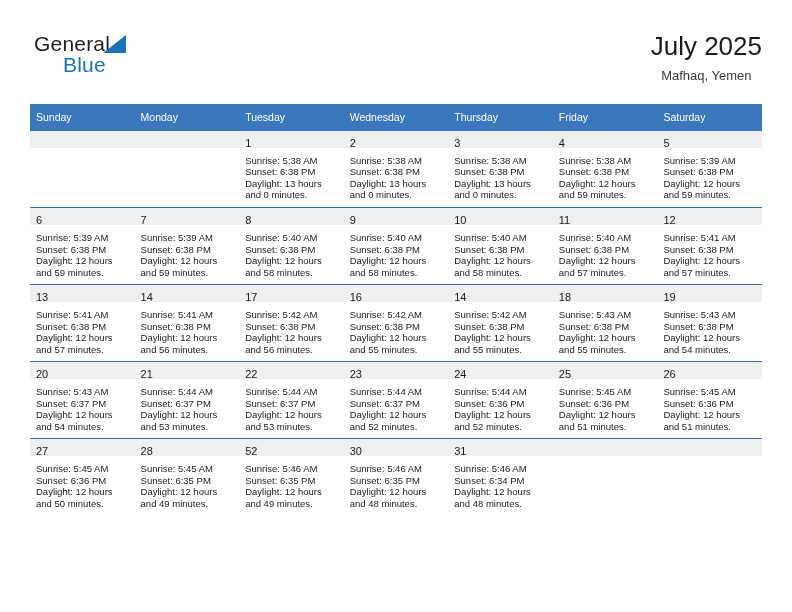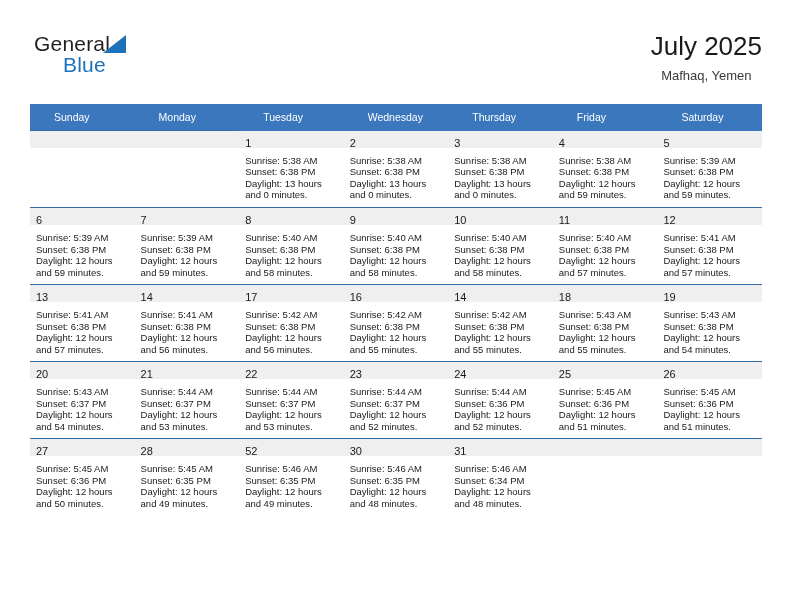--- a/index.html
+++ b/index.html
@@ -92,21 +92,21 @@
     width: 732px;
     border-collapse: collapse;
     table-layout: fixed;
   }
   .calendar th {
     background: #3a77bd;
     color: #ffffff;
     font-weight: normal;
     font-size: 10.5px;
     text-align: left;
-    padding: 6px 0 6px 24px;
+    padding: 6px 0 6px 6px;
     height: 14px;
     border: none;
   }
   .calendar td {
     vertical-align: top;
     border-top: 1.6px solid #2f6ca8;
     padding: 0;
     height: 76px;
     width: 104.5px;
   }

